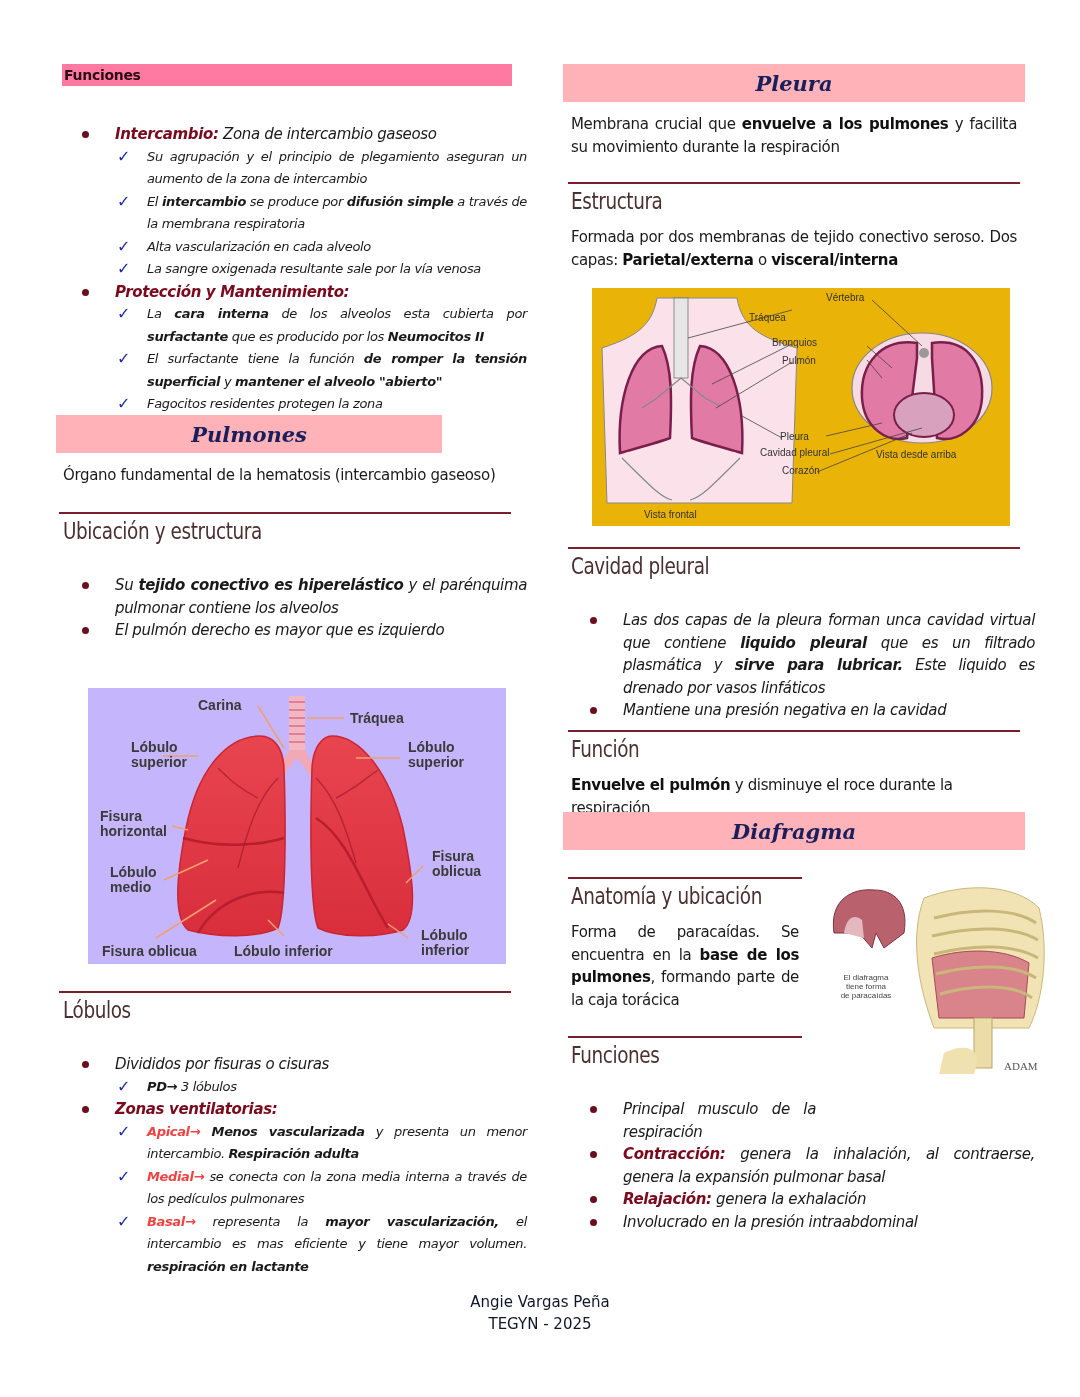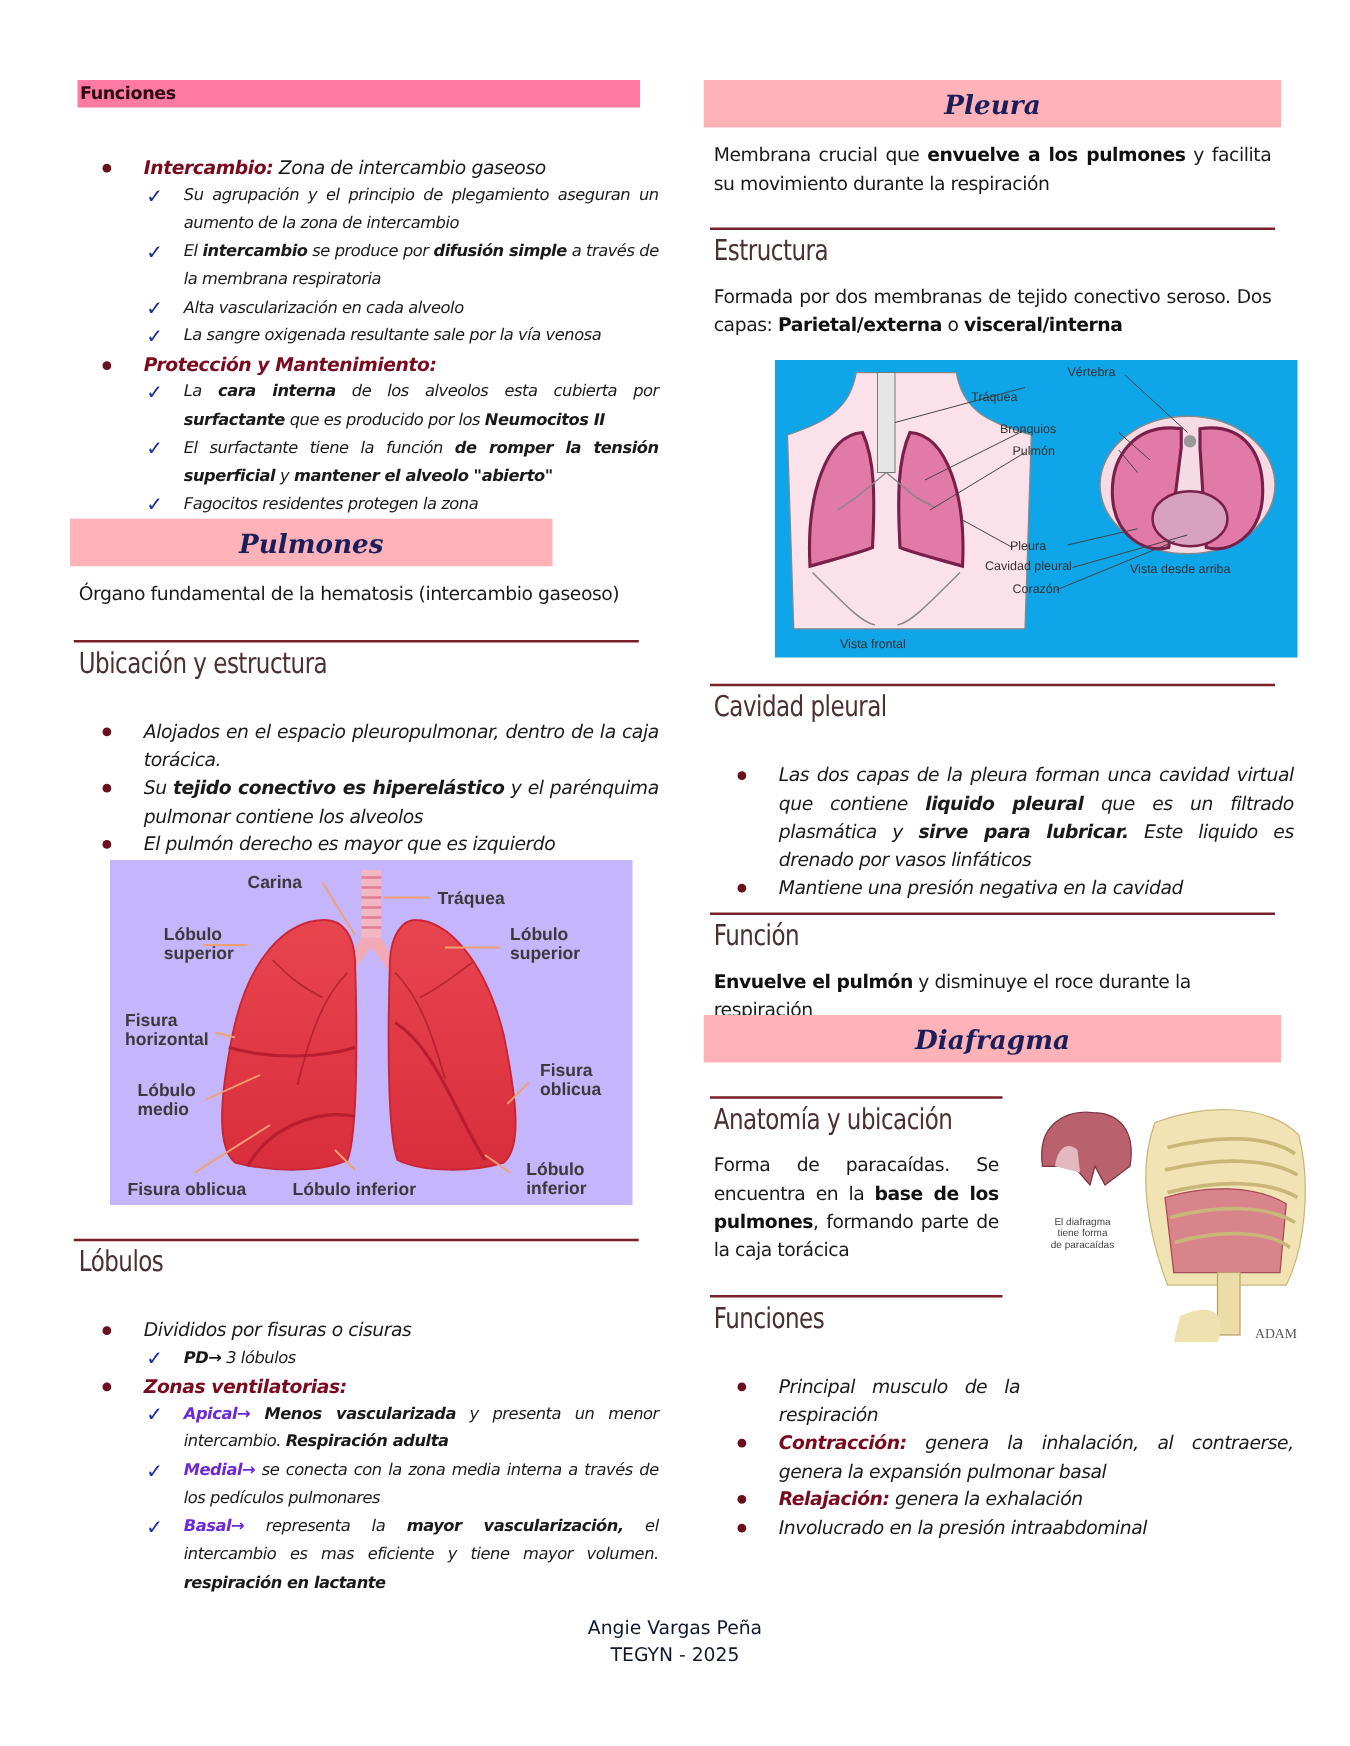--- a/index.html
+++ b/index.html
@@ -39,21 +39,21 @@
   ul.blt > li { position:relative; padding-left:40px; font-size:15px; line-height:22.5px; letter-spacing:-0.35px; text-align:justify; }
   ul.blt > li::before {
     content:""; position:absolute; left:7px; top:8px; width:7px; height:7px; border-radius:50%; background:#6a0f1e;
   }
   ul.chk { list-style:none; margin:0; padding:0; }
   ul.chk > li { position:relative; padding-left:32px; font-size:13px; line-height:22.5px; text-align:justify; letter-spacing:-0.35px;}
   ul.chk > li::before {
     content:"\2713"; position:absolute; left:2px; top:0; color:#1a2aa8; font-size:16px; font-weight:bold;
   }
   .redb { color:#7a0a1e; font-weight:bold; }
-  .blue { color:#6d28d9; font-weight:bold; }
+  .blue { color:#ef4444; font-weight:bold; }
 
   .img-box { position:absolute; overflow:hidden; }
 
   .footer { position:absolute; left:0; width:1080px; text-align:center; font-size:15px; line-height:22px; color:#0f172a; }
 </style>
 </head>
 <body>
 
 <div class="hl-bar">
   <span>Funciones</span>
@@ -83,21 +83,20 @@
 <div class="title-bar" style="left:56px; top:415px; width:386px;">
   <span>Pulmones</span>
 </div>
 
 <div class="txt" style="left:63px; top:464px; width:450px;">Órgano fundamental de la hematosis (intercambio gaseoso)</div>
 
 <div class="rule" style="left:59px; top:512px; width:452px;"></div>
 <div class="subhead" style="left:63px; top:518px;">Ubicación y estructura</div>
 
 <ul class="blt" style="left:58px; top:557px; width:452px;">
-    <li><span>Alojados en el espacio pleuropulmonar, dentro de la caja torácica.</span></li>
     <li><span>Su </span><b>tejido conectivo es hiperelástico</b><span> y el parénquima pulmonar contiene los alveolos</span></li>
     <li><span>El pulmón derecho es mayor que es izquierdo</span></li>
   </ul>
 
 <div class="img-box" style="left:88px; top:688px; width:418px; height:276px; background:#c4b5fd;">
   <svg width="418" height="276" viewBox="0 0 418 276">
     <defs>
       <linearGradient id="lg" x1="0" y1="0" x2="0" y2="1">
         <stop offset="0" stop-color="#e8454f"></stop>
         <stop offset="1" stop-color="#d92e3c"></stop>
@@ -180,21 +179,21 @@
 <div class="title-bar" style="left:563px; top:64px; width:462px;">
   <span>Pleura</span>
 </div>
 
 <div class="txt just" style="left:571px; top:113px; width:446px;"><span>Membrana crucial que </span><b>envuelve a los pulmones</b><span> y facilita su movimiento durante la respiración</span></div>
 
 <div class="rule" style="left:568px; top:182px; width:452px;"></div>
 <div class="subhead" style="left:571px; top:188px;">Estructura</div>
 <div class="txt just" style="left:571px; top:226px; width:446px;"><span>Formada por dos membranas de tejido conectivo seroso. Dos capas: </span><b>Parietal/externa</b><span> o </span><b>visceral/interna</b></div>
 
-<div class="img-box" style="left:620px; top:288px; width:418px; height:238px; background:#0ea5e9;">
+<div class="img-box" style="left:592px; top:288px; width:418px; height:238px; background:#eab308;">
   <svg width="418" height="238" viewBox="0 0 418 238">
 
     <path d="M10 60 C 40 50, 60 40, 65 10 L 145 10 C 150 40, 170 50, 205 60 L 200 215 L 15 215 Z" fill="#fbe2ea" stroke="#888" stroke-width="1"></path>
     <rect x="82" y="10" width="14" height="80" fill="#e6e6e6" stroke="#777" stroke-width="0.8"></rect>
 
     <path d="M70 58 C 40 60, 25 110, 28 165 C 45 160, 65 155, 78 150 C 80 110, 80 80, 70 58 Z" fill="#e27aa6" stroke="#7a1f4a" stroke-width="2.5"></path>
     <path d="M108 58 C 138 60, 153 110, 150 165 C 133 160, 113 155, 100 150 C 98 110, 98 80, 108 58 Z" fill="#e27aa6" stroke="#7a1f4a" stroke-width="2.5"></path>
     <g stroke="#888" stroke-width="1.2" fill="none">
       <path d="M89 90 L 65 110 L 50 120"></path>
         <path d="M89 90 L 113 110 L 128 118"></path>

